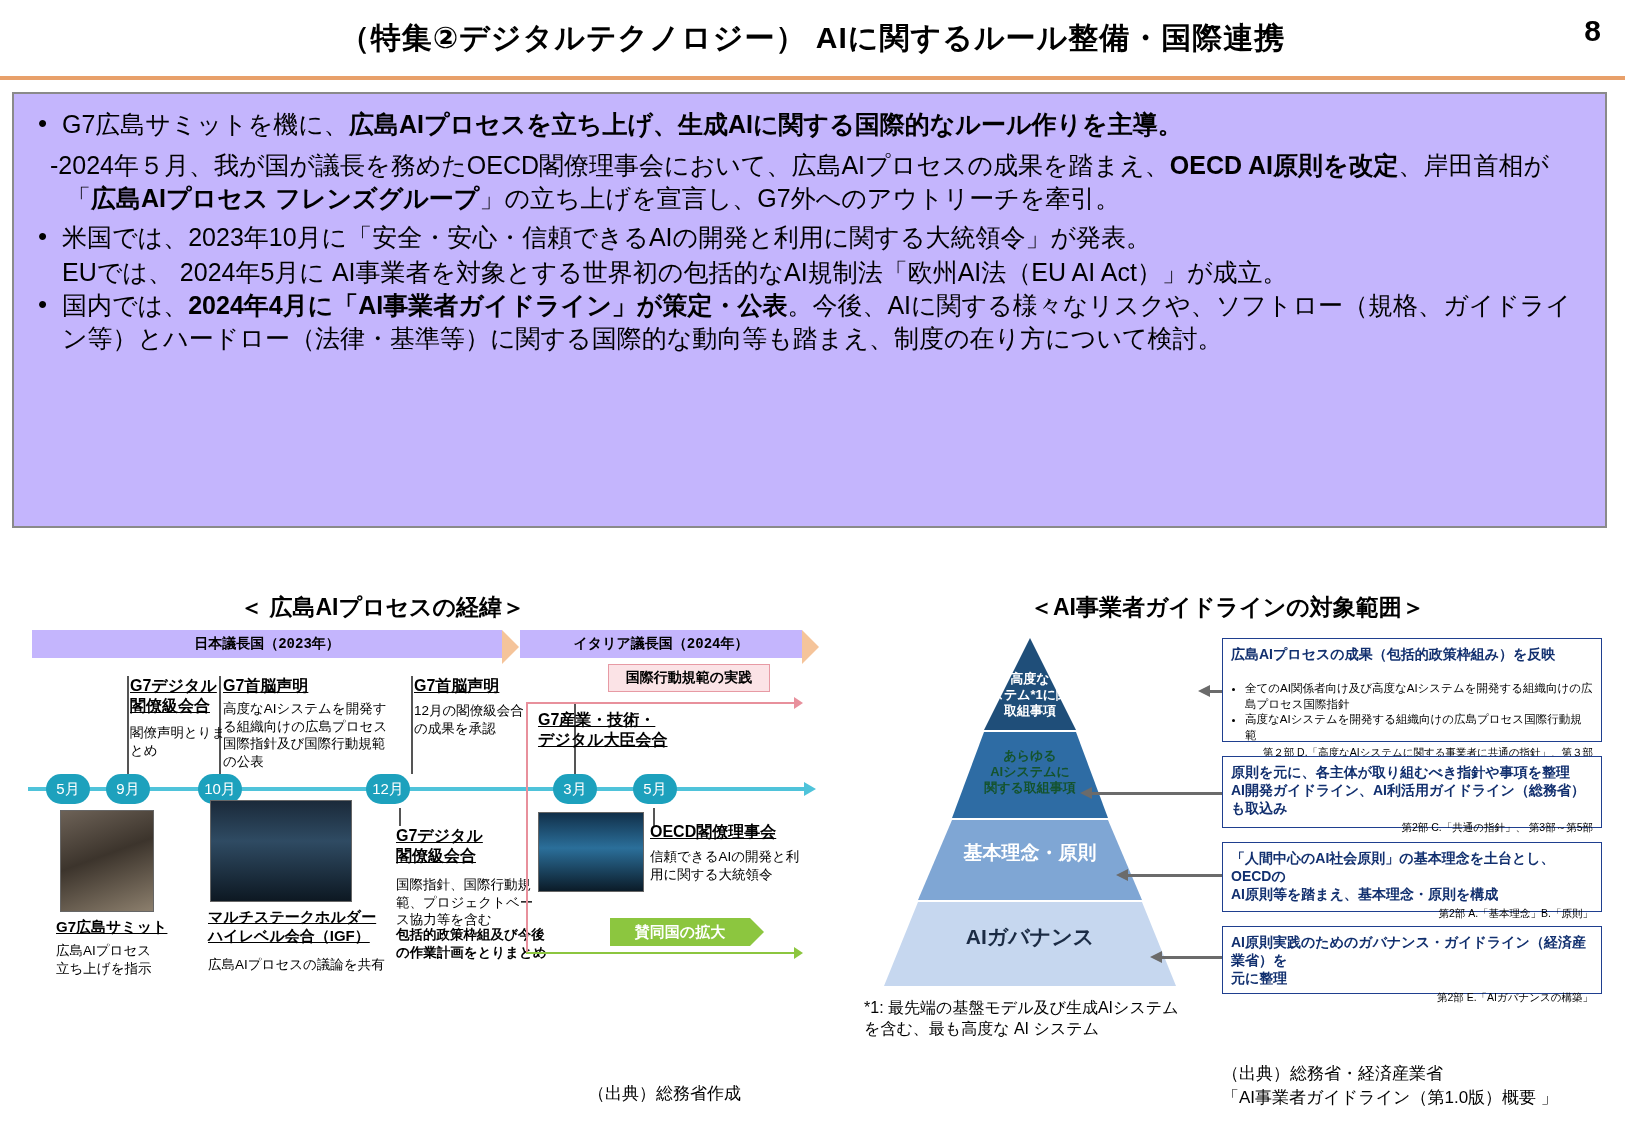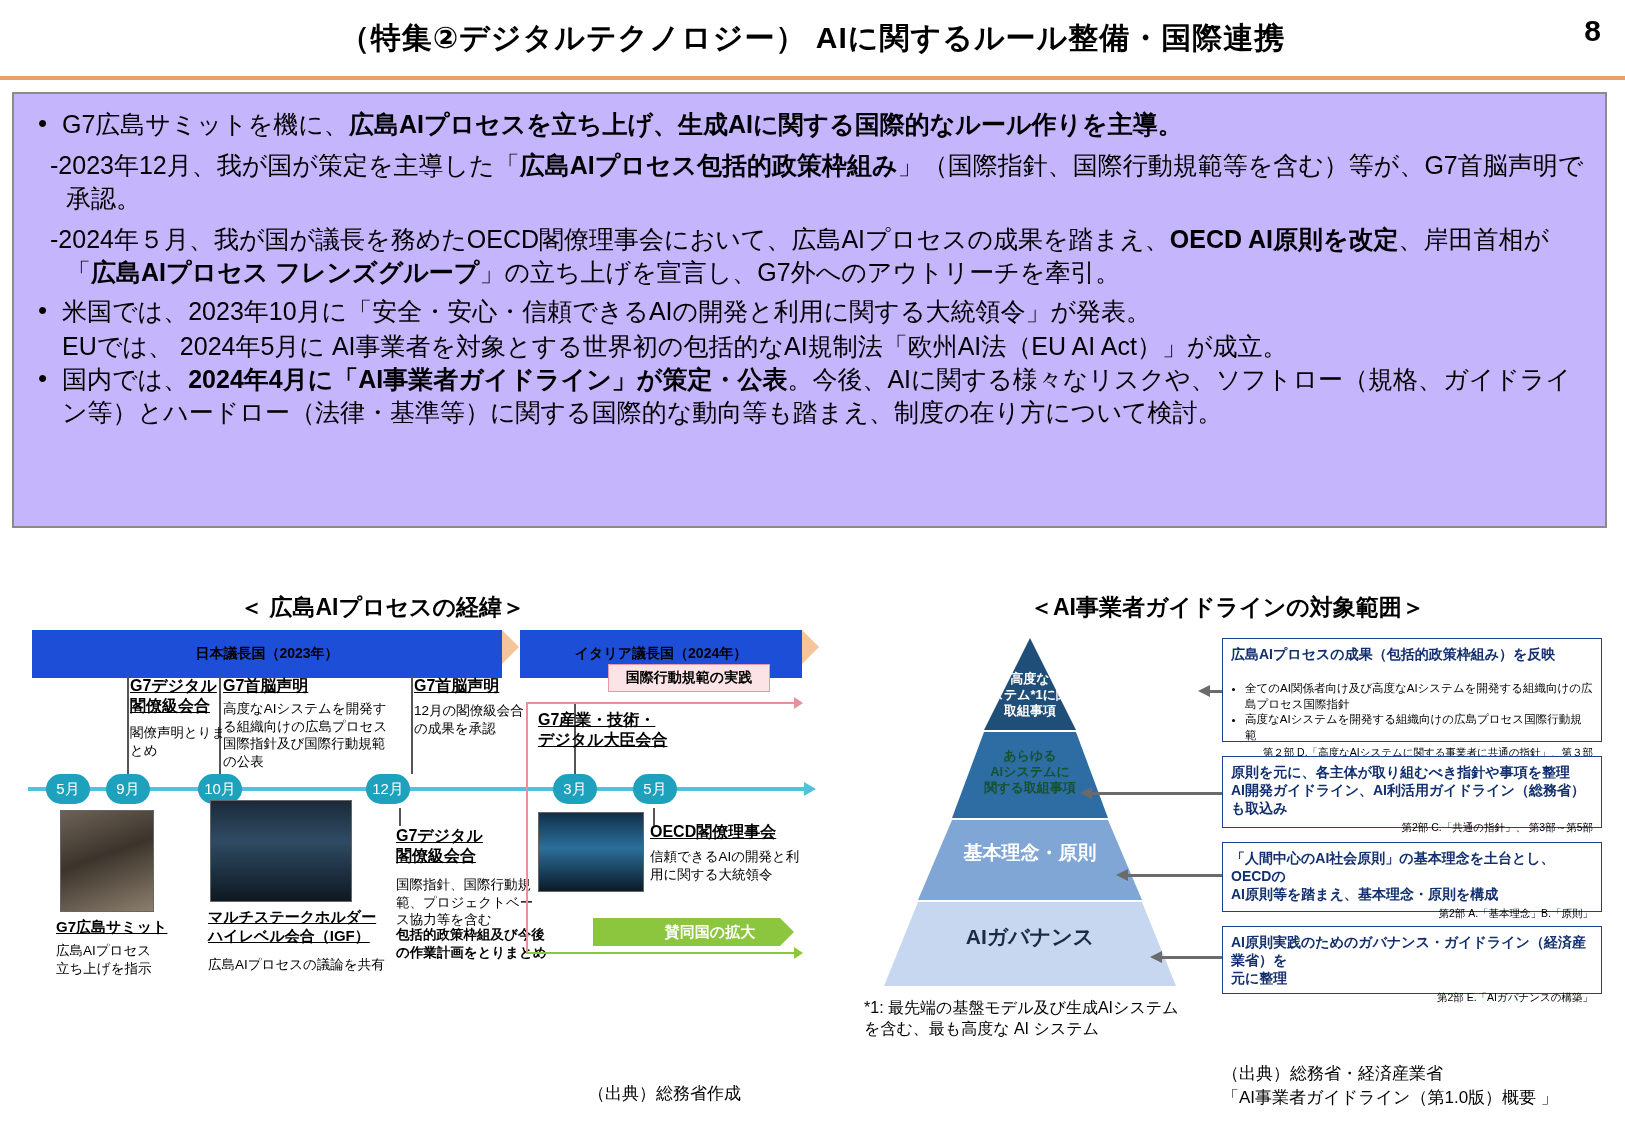--- a/index.html
+++ b/index.html
@@ -45,23 +45,23 @@
   
   .sec-caption{
     position:absolute;font-size:23px;font-weight:bold;
   }
   #cap-left{left:240px;top:592px;}
   #cap-right{left:1030px;top:592px;}
 
   
   .leftfig{position:absolute;left:18px;top:630px;width:810px;height:450px;}
   .arrowband{
-    position:absolute;height:48px;background:#1d4ed8;
+    position:absolute;height:28px;background:#c4b5fd;
     display:flex;align-items:center;justify-content:center;
-    font-size:14px;font-weight:bold;color:#000;
+    font-size:14px;font-weight:bold;color:#000;font-family:Liberation Mono, monospace;
   }
   .arrowband:after{
     content:"";position:absolute;right:-17px;top:0;width:0;height:0;
     border-top:17px solid transparent;border-bottom:17px solid transparent;
     border-left:17px solid #f5c49a;
   }
   #band1{left:14px;top:0;width:470px;}
   #band2{left:502px;top:0;width:282px;}
   .axis{
     position:absolute;left:10px;top:157px;width:776px;height:4px;background:#4fc3da;
@@ -136,23 +136,20 @@
   <div class="header-page">8</div>
 </div>
 <div class="header-rule"></div>
 
 <div class="mainbox">
 
   <div class="bullet">
     <span>G7広島サミットを機に、</span><b>広島AIプロセスを立ち上げ、生成AIに関する国際的なルール作りを主導。</b>
   </div>
 
-  <div class="sub">
-    <span>-2023年12月、我が国が策定を主導した「</span><b>広島AIプロセス包括的政策枠組み</b><span>」（国際指針、国際行動規範等を含む）等が、G7首脳声明で承認。</span>
-  </div>
 
   <div class="sub">
     <span>-2024年５月、我が国が議長を務めたOECD閣僚理事会において、広島AIプロセスの成果を踏まえ、</span><b>OECD AI原則を改定</b><span>、岸田首相が「</span><b>広島AIプロセス フレンズグループ</b><span>」の立ち上げを宣言し、G7外へのアウトリーチを牽引。</span>
   </div>
 
   <div class="bullet">
     <span>米国では、2023年10月に「安全・安心・信頼できるAIの開発と利用に関する大統領令」が発表。</span>
   </div>
   <div class="plain">EUでは、 2024年5月に AI事業者を対象とする世界初の包括的なAI規制法「欧州AI法（EU AI Act）」が成立。</div>
 
@@ -215,21 +212,21 @@
   <div class="ph-cap" style="left:190px;top:278px;width:170px;white-space:pre-line;">マルチステークホルダー
 ハイレベル会合（IGF）</div>
   <div class="ph-sub" style="left:190px;top:326px;width:180px;">広島AIプロセスの議論を共有</div>
 
   <div class="photo p3" style="left:520px;top:182px;width:104px;height:78px;"></div>
 
   <div class="pinkband" style="left:590px;top:34px;width:160px;">国際行動規範の実践</div>
   <div class="pink-arrow" style="left:508px;top:72px;width:268px;"></div>
   <div class="vline" style="left:508px;top:72px;height:250px;background:#e8909c;"></div>
 
-  <div class="greenband" style="left:575px;top:288px;width:140px;padding-left:47px;">賛同国の拡大</div>
+  <div class="greenband" style="left:592px;top:288px;width:140px;">賛同国の拡大</div>
   <div class="green-arrow" style="left:508px;top:322px;width:268px;"></div>
 </div>
 
 <div class="src" style="left:588px;top:1082px;">（出典）総務省作成</div>
 
 <div class="rightfig">
 
   <svg width="300" height="400" style="position:absolute;left:30px;top:8px;">
     <polygon points="150,0 196,92 104,92" fill="#1f4e79"></polygon>
     <polygon points="104,94 196,94 228,180 72,180" fill="#2e6ca4"></polygon>

